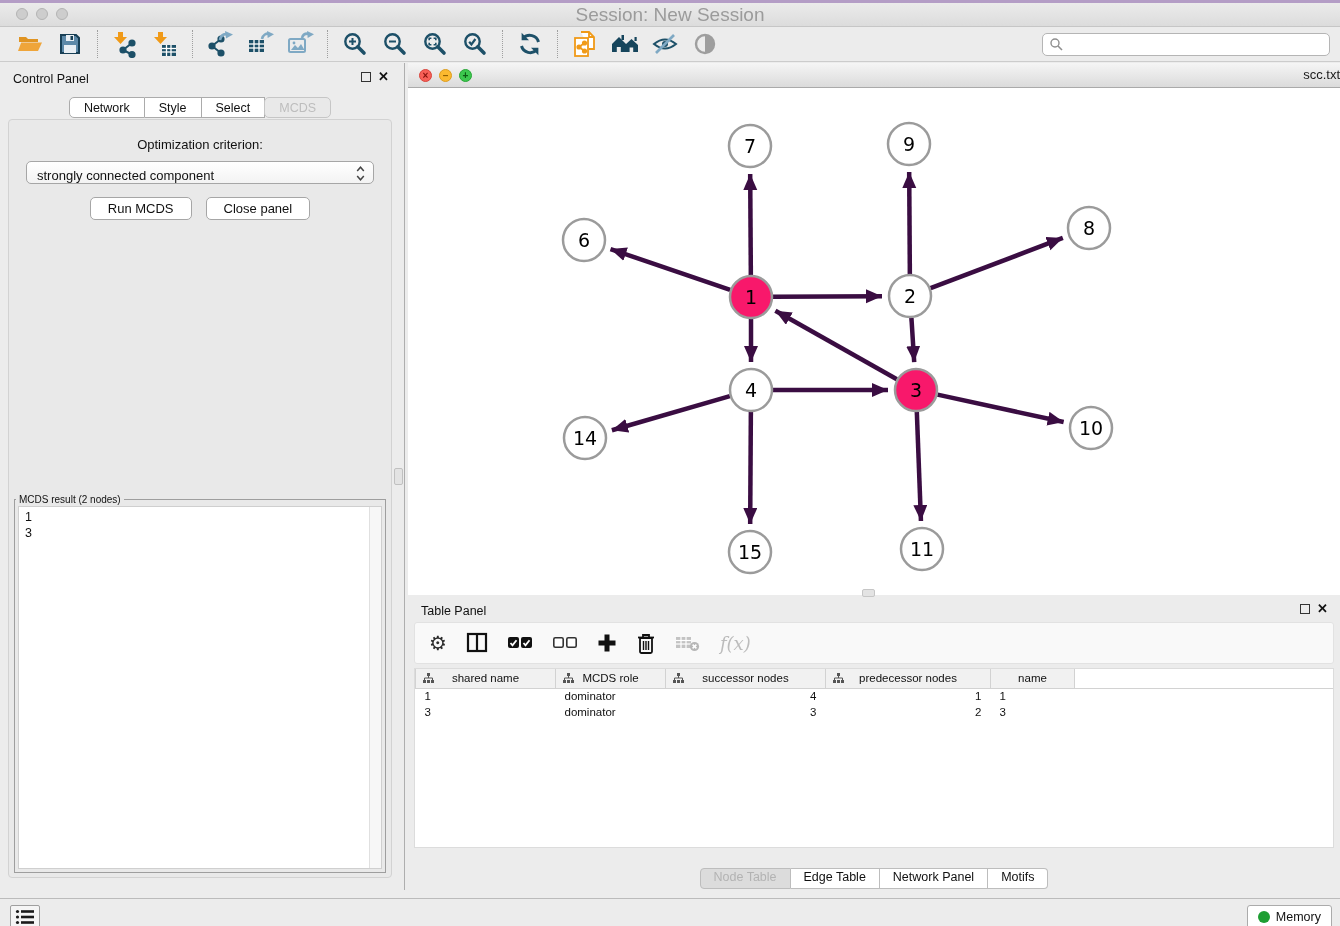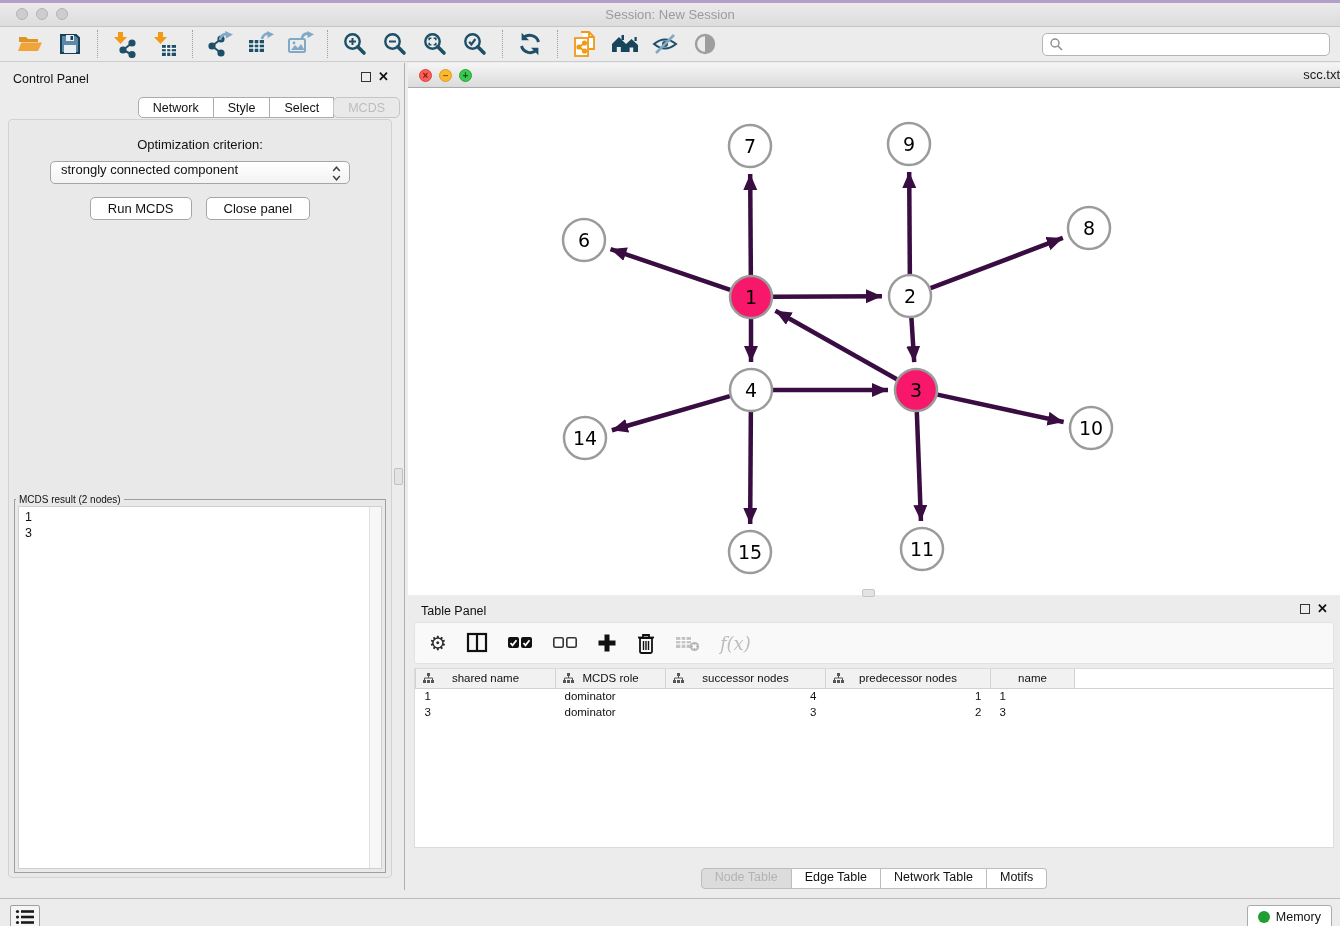--- a/index.html
+++ b/index.html
@@ -2,47 +2,47 @@
 <html><head>
 <meta charset="utf-8">
 <style>
   html,body{margin:0;padding:0;background:#555;}
   .screen{position:relative;width:1340px;height:926px;background:#ececec;
     font-family:"Liberation Sans",sans-serif;overflow:hidden;color:#111;}
   
   .top-strip{position:absolute;top:0;left:0;right:0;height:3px;background:#b49dc6;}
   .titlebar{position:absolute;top:3px;left:0;right:0;height:23px;
     background:linear-gradient(#ebebeb,#dcdcdc);border-bottom:1px solid #c6c6c6;}
-  .titlebar .wtitle{line-height:23px;text-align:center;color:#9b9b9b;font-size:13px;}
+  .titlebar .wtitle{line-height:23px;text-align:center;color:#9b9b9b;font-size:19px;}
   .light{position:absolute;top:5px;width:12px;height:12px;border-radius:50%;
     background:#cdcdcd;border:1px solid #b4b4b4;box-sizing:border-box;}
   
   .toolbar{position:absolute;top:27px;left:0;right:0;height:35px;display:flex;
     align-items:center;padding:0 10px;border-bottom:1px solid #cccccc;box-sizing:border-box;}
   .tbtn{width:34px;height:30px;display:flex;align-items:center;justify-content:center;margin:0 3px;}
   .sep{width:0;height:28px;border-left:1px dotted #9f9f9f;margin:0 7px;}
   .searchbox{margin-left:auto;width:288px;height:23px;background:#fff;border:1px solid #b5b5b5;
     border-radius:5px;display:flex;align-items:center;padding:0 6px;box-sizing:border-box;}
   .searchbox input{flex:1;border:0;outline:0;font-size:13px;background:transparent;margin-left:4px;}
   
   .control-panel{position:absolute;left:0;top:63px;width:400px;height:827px;}
   .cp-header{position:absolute;top:0;left:0;right:0;height:30px;text-align:center;}
   .cp-title,.tp-title{position:absolute;left:13px;top:9px;font-size:12.5px;color:#111;}
   .float-btn{position:absolute;top:9px;width:10px;height:10px;border:1.5px solid #333;box-sizing:border-box;}
   .close-btn{position:absolute;top:6px;font-size:13px;font-weight:bold;color:#111;line-height:15px;}
-  .cp-tabs{position:absolute;top:34px;left:0;right:0;height:21px;display:flex;justify-content:flex-end;}
+  .cp-tabs{position:absolute;top:34px;left:0;right:0;height:21px;display:flex;justify-content:center;}
   .tabseg{height:21px;line-height:21px;padding:0 14px;font-size:12.5px;background:#fff;
     border:1px solid #ababab;border-left:none;box-sizing:border-box;}
   .tabseg.first{border-left:1px solid #ababab;border-radius:5px 0 0 5px;}
   .tabseg.active-gray{background:#e9e9e9;color:#bdbdbd;border-radius:5px;border:1px solid #c6c6c6;margin-left:-1px;}
   .cp-content{position:absolute;left:8px;right:8px;top:56px;bottom:12px;background:#e9e9e9;
     border:1px solid #d2d2d2;border-radius:4px;}
   .opt-label{text-align:center;margin-top:17px;font-size:13px;}
-  .dropdown{position:relative;margin:9px auto 0 auto;width:300px;height:23px;background:linear-gradient(#ffffff,#f3f3f3);
-    border:1px solid #a6a6a6;border-radius:5px;box-sizing:border-box;display:flex;align-items:flex-start;}
+  .dropdown{position:relative;margin:9px auto 0 auto;width:348px;height:23px;background:linear-gradient(#ffffff,#f3f3f3);
+    border:1px solid #a6a6a6;border-radius:5px;box-sizing:border-box;display:flex;align-items:flex-end;}
   .dropdown .dval{font-size:13px;margin-left:10px;}
   .dropdown .stepper{position:absolute;right:8px;top:4px;}
   .btnrow{display:flex;justify-content:center;gap:14px;margin-top:13px;}
   .pbtn{height:23px;line-height:21px;padding:0 17px;background:#fff;border:1px solid #a6a6a6;
     border-radius:5px;font-size:13px;box-sizing:border-box;}
   .result-fieldset{position:absolute;left:5px;right:5px;top:374px;bottom:4px;
     border:1px solid #9e9e9e;margin:0;padding:0;}
   .result-fieldset legend{font-size:10px;padding:0 3px;margin-left:1px;}
   .result-box{position:absolute;left:3px;right:3px;top:1px;bottom:3px;background:#fff;
     border:1px solid #cfcfcf;font-size:12.5px;line-height:16px;padding:2px 0 0 6px;box-sizing:border-box;}
@@ -500,21 +500,21 @@
                 <td style="text-align: right;">2</td>
                 <td style="text-align: left;">3</td>
                 <td></td>
               </tr>
             </tbody>
           </table>
       </div>
       <div class="tp-tabs">
         <span class="ttab first active">Node Table</span>
         <span class="ttab">Edge Table</span>
-        <span class="ttab">Network Table</span>
+        <span class="ttab">Network Panel</span>
         <span class="ttab last">Motifs</span>
       </div>
     </div>
   </div>
 
   <div class="statusbar">
     <span class="list-btn">
       <svg width="20" height="16" viewBox="0 0 20 16">
           <g fill="#1a1a1a">
             <circle cx="2.5" cy="2.5" r="1.6"></circle>

